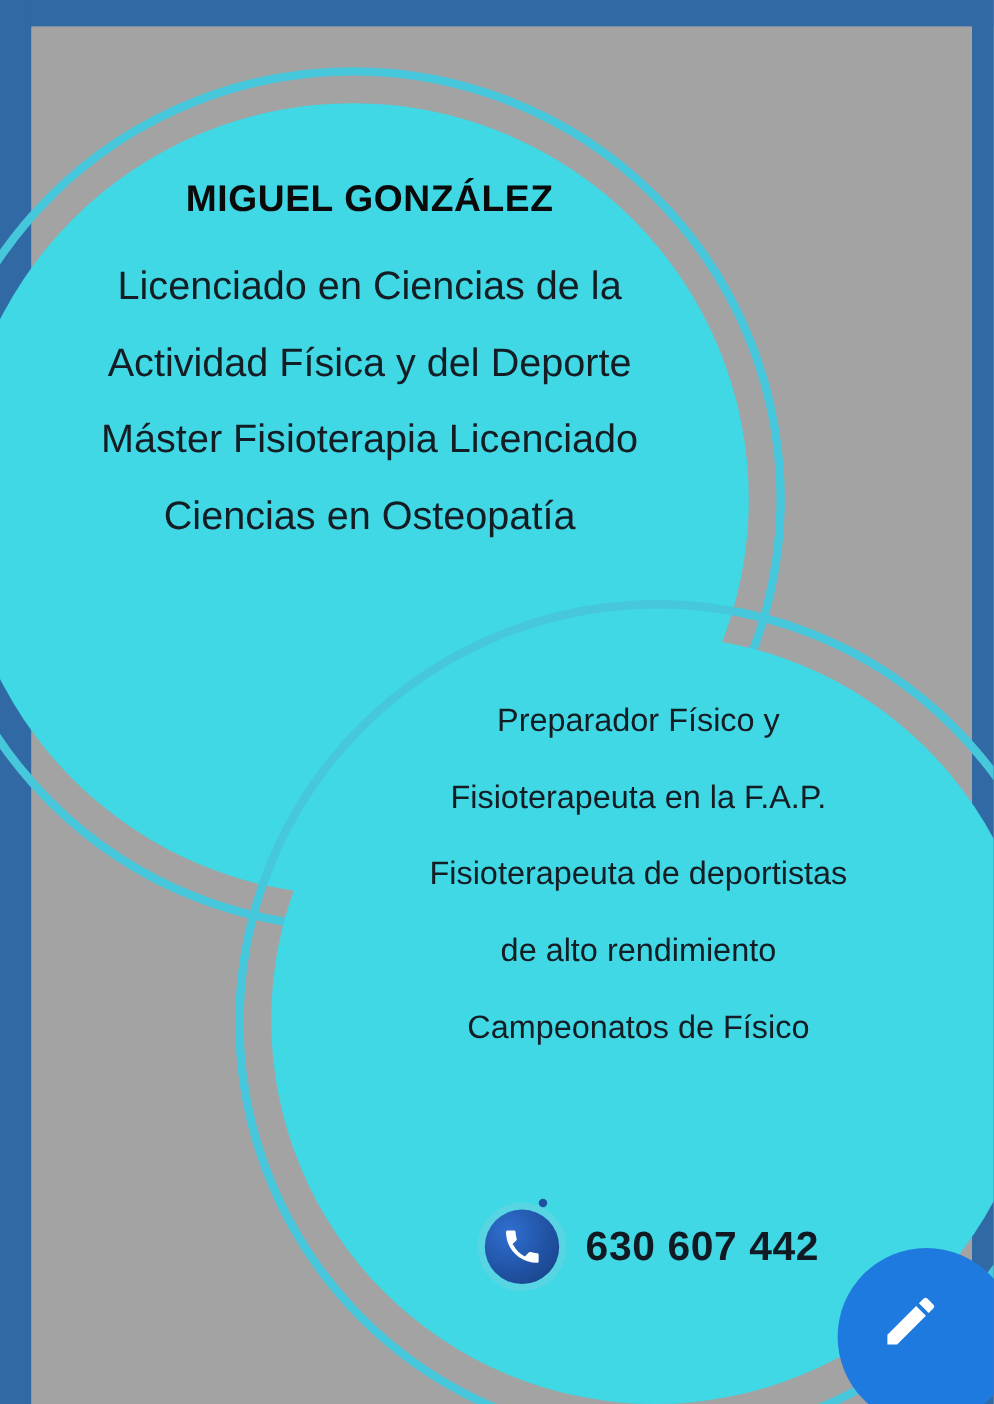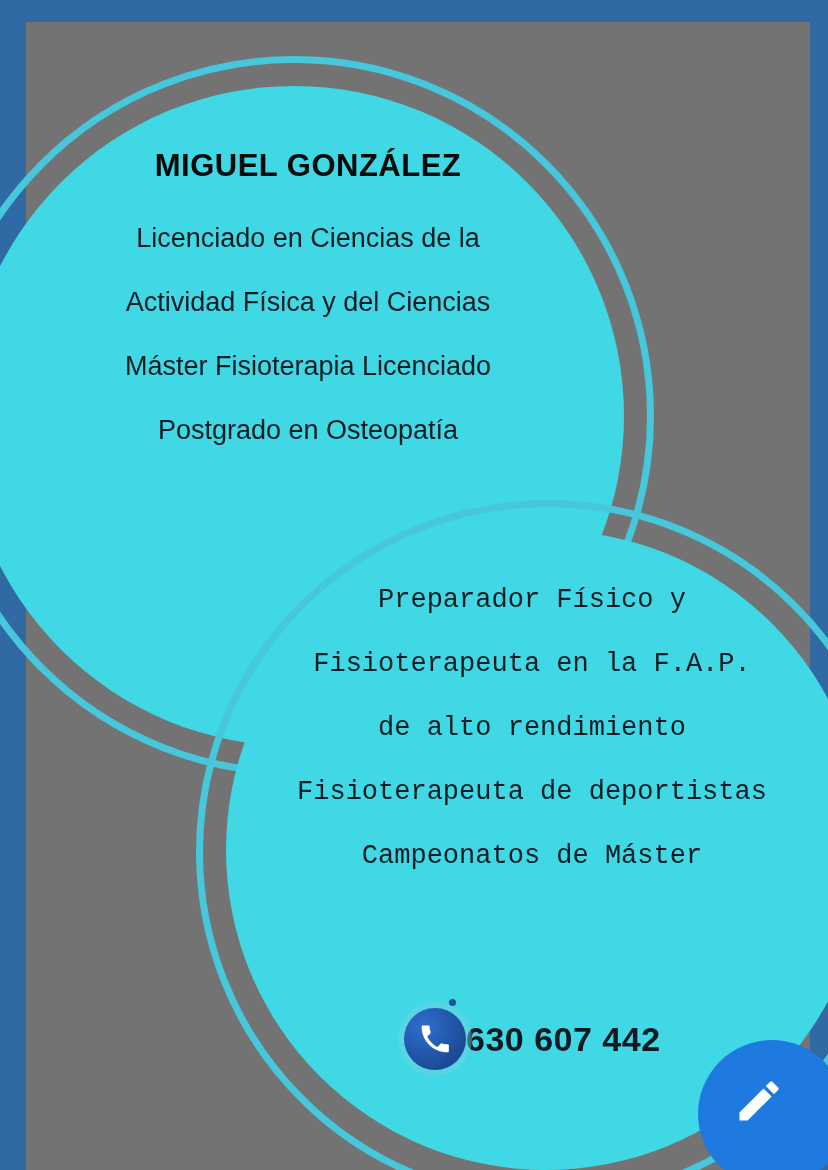--- a/index.html
+++ b/index.html
@@ -12,21 +12,21 @@
     height: 1170px;
     position: relative;
     overflow: hidden;
     font-family: "Liberation Sans", sans-serif;
   }
 
   
   .canvas {
     position: absolute;
     inset: 0;
-    background: #737373;
+    background: #a3a3a3;
   }
 
   
   .edge-left {
     position: absolute;
     left: 0; top: 0; bottom: 0;
     width: 26px;
     background: #3069a4;
   }
   .edge-right {
@@ -98,46 +98,46 @@
 
   .name {
     font-size: 31px;
     font-weight: bold;
     letter-spacing: 0.5px;
     margin-bottom: 22px;
     color: #0a0a0a;
   }
 
   .line {
-    font-size: 27px;
+    font-size: 33px;
     line-height: 64px;
     color: #141c24;
     white-space: nowrap;
   }
 
   .block-bottom {
     left: 262px;
     top: 568px;
     width: 540px;
     text-align: center;
-    font-family: Liberation Mono, monospace;
   }
 
   .block-bottom .line {
     font-size: 27px;
     line-height: 64px;
   }
 
   
   .phone-row {
     position: absolute;
     left: 404px;
     top: 1008px;
     display: flex;
     align-items: center;
+    gap: 22px;
   }
   .phone-badge {
     width: 62px;
     height: 62px;
     border-radius: 50%;
     background: radial-gradient(circle at 32% 30%, #2f6fd0 0%, #1f4f9e 62%, #173d7d 100%);
     display: flex;
     align-items: center;
     justify-content: center;
     box-shadow: 0 0 0 6px rgba(120, 210, 225, 0.45);
@@ -189,31 +189,31 @@
 
   <div class="ring ring-top"></div>
   <div class="circle circle-top"></div>
 
   <div class="ring ring-bottom"></div>
   <div class="circle circle-bottom"></div>
 
   <div class="block block-top">
     <div class="name">MIGUEL GONZÁLEZ</div>
     <div class="line">Licenciado en Ciencias de la</div>
-    <div class="line">Actividad Física y del Ciencias</div>
+    <div class="line">Actividad Física y del Deporte</div>
     <div class="line">Máster Fisioterapia Licenciado</div>
-    <div class="line">Postgrado en Osteopatía</div>
+    <div class="line">Ciencias en Osteopatía</div>
   </div>
 
   <div class="block block-bottom">
     <div class="line">Preparador Físico y</div>
     <div class="line">Fisioterapeuta en la F.A.P.</div>
+    <div class="line">Fisioterapeuta de deportistas</div>
     <div class="line">de alto rendimiento</div>
-    <div class="line">Fisioterapeuta de deportistas</div>
-    <div class="line">Campeonatos de Máster</div>
+    <div class="line">Campeonatos de Físico</div>
   </div>
 
   <div class="phone-row">
     <div class="phone-badge">
       <span class="phone-dot"></span>
       <svg width="32" height="32" viewBox="0 0 24 24" aria-hidden="true">
         <path fill="#ffffff" d="M6.6 10.8c1.6 3.1 4.1 5.6 7.2 7.2l2.4-2.4c.3-.3.8-.4 1.2-.3 1.3.4 2.6.7 4 .7.6 0 1 .4 1 1V21c0 .6-.4 1-1 1C10.6 22 2 13.4 2 2.8c0-.6.4-1 1-1h4c.6 0 1 .4 1 1 0 1.4.2 2.7.7 4 .1.4 0 .9-.3 1.2l-2.4 2.4z"></path>
       </svg>
     </div>
     <div class="phone-number">630 607 442</div>

